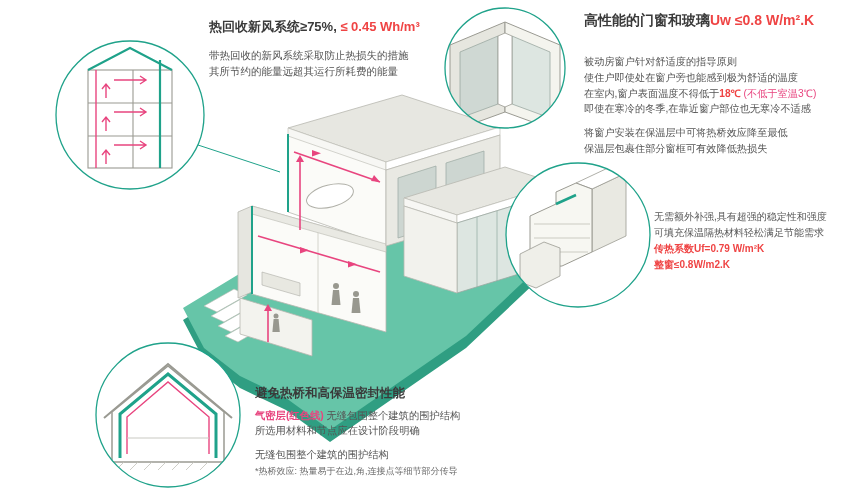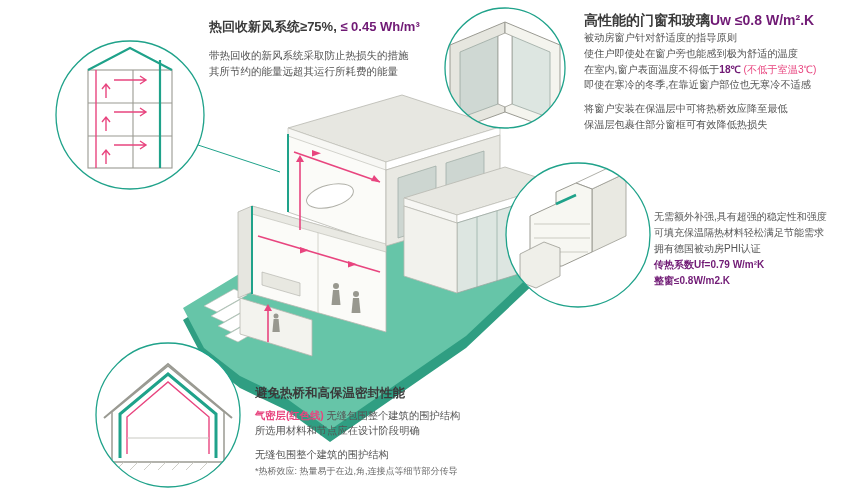--- a/index.html
+++ b/index.html
@@ -2,31 +2,31 @@
 <html><head>
 <meta charset="utf-8">
 <style>
   *{margin:0;padding:0;box-sizing:border-box}
   html,body{background:#ffffff}
   .stage{position:relative;width:865px;height:492px;background:#ffffff;
          font-family:"Liberation Sans",sans-serif;overflow:hidden;color:#4a4a4a}
   .art{position:absolute;left:0;top:0}
   .txt{position:absolute}
   .h{font-weight:700;color:#3a3a3a}
-  .teal{color:#701a75}
+  .teal{color:#ef4444}
   .red{color:#e8457f}
   .bold{font-weight:700}
   .b{color:#555555}
   .gap{height:8px}
   .txt-vent{left:209px;top:18px;width:310px}
   .txt-vent .h{font-size:13px}
   .txt-vent .b{font-size:10.5px;line-height:1.55;margin-top:11px}
   .txt-win{left:584px;top:12px;width:276px}
   .txt-win .h{font-size:14px}
-  .txt-win .b{font-size:10.2px;line-height:1.55;margin-top:0}
+  .txt-win .b{font-size:10.2px;line-height:1.55;margin-top:24px}
   .txt-prof{left:654px;top:209px;width:210px;font-size:10px;line-height:1.6;color:#555}
   .txt-therm{left:255px;top:385px;width:335px}
   .txt-therm .h{font-size:12.5px}
   .txt-therm .b{font-size:10.3px;line-height:1.5;margin-top:6px}
   .txt-therm .fine{font-size:9px;color:#6a6a6a;margin-top:3px}
 </style>
 </head>
 <body>
 
 <div class="stage">
@@ -215,21 +215,20 @@
       <div>即使在寒冷的冬季,在靠近窗户部位也无寒冷不适感</div>
       <div class="gap"></div>
       <div>将窗户安装在保温层中可将热桥效应降至最低</div>
       <div>保温层包裹住部分窗框可有效降低热损失</div>
     </div>
   </div>
 
   <div class="txt txt-prof">
     <div>无需额外补强,具有超强的稳定性和强度</div>
     <div>可填充保温隔热材料轻松满足节能需求</div>
-    <div>拥有德国被动房PHI认证</div>
     <div class="teal bold">传热系数Uf=0.79 W/m²K</div>
     <div class="teal bold">整窗≤0.8W/m2.K</div>
   </div>
 
   <div class="txt txt-therm">
     <div class="h">避免热桥和高保温密封性能</div>
     <div class="b">
       <div><span class="red bold">气密层(红色线)</span><span> 无缝包围整个建筑的围护结构</span></div>
       <div>所选用材料和节点应在设计阶段明确</div>
       <div class="gap"></div>

